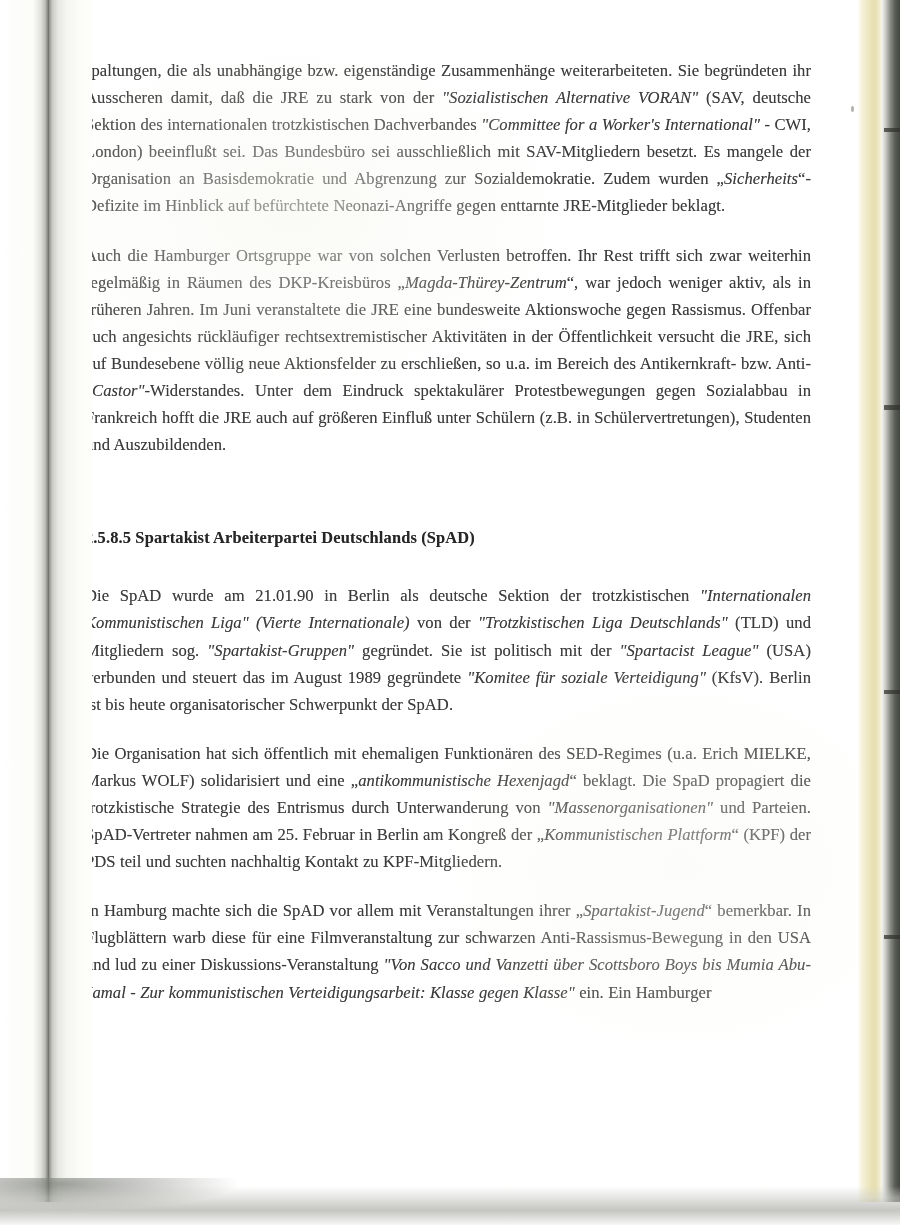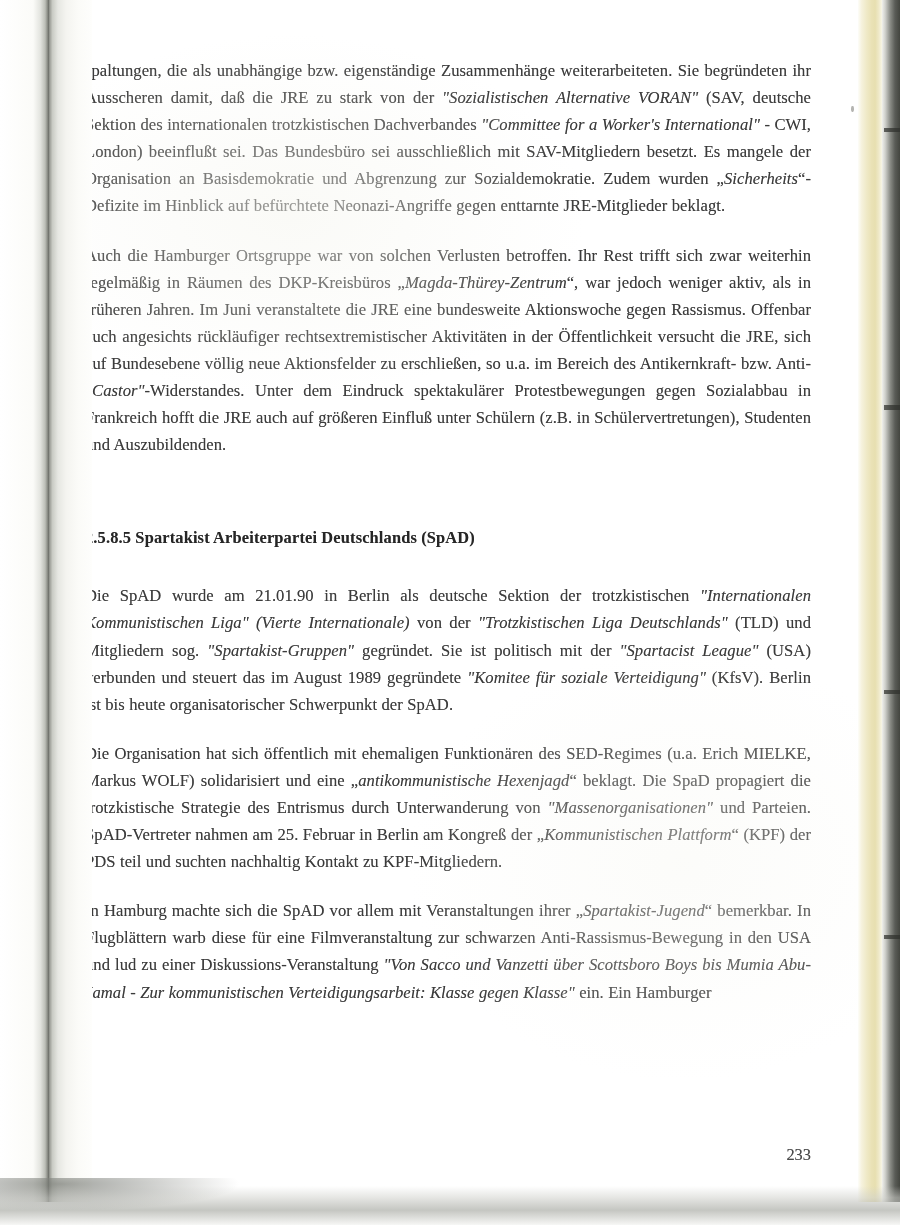--- a/index.html
+++ b/index.html
@@ -232,21 +232,20 @@
 
       <p class="para"><span>Die Organisation hat sich öffentlich mit ehemaligen Funktionären des SED-Regimes (u.a. Erich MIELKE, Markus WOLF) solidarisiert und eine „</span><i>antikommunistische Hexenjagd</i><span>“ beklagt. Die SpaD propagiert die trotzkistische Strategie des Entrismus durch Unterwanderung von </span><i>"Massenorganisationen"</i><span> und Parteien. SpAD-Vertreter nahmen am 25. Februar in Berlin am Kongreß der „</span><i>Kommunistischen Plattform</i><span>“ (KPF) der PDS teil und suchten nachhaltig Kontakt zu KPF-Mitgliedern.</span></p>
 
       <p class="para"><span>In Hamburg machte sich die SpAD vor allem mit Veranstaltungen ihrer „</span><i>Spartakist-Jugend</i><span>“ bemerkbar. In Flugblättern warb diese für eine Filmveranstaltung zur schwarzen Anti-Rassismus-Bewegung in den USA und lud zu einer Diskussions-Veranstaltung </span><i>"Von Sacco und Vanzetti über Scottsboro Boys bis Mumia Abu-Jamal - Zur kommunistischen Verteidigungsarbeit: Klasse gegen Klasse"</i><span> ein. Ein Hamburger</span></p>
 
     </div>
   </div>
 
   <div class="grain"></div>
 
-  <div class="page-number">233</div>
 
   <div class="speck"></div>
 
   <div class="gutter"></div>
   <div class="fore-edge"></div>
   <div class="right-shadow"></div>
   <div class="edge-nick n1"></div>
   <div class="edge-nick n2"></div>
   <div class="edge-nick n3"></div>
   <div class="edge-nick n4"></div>

